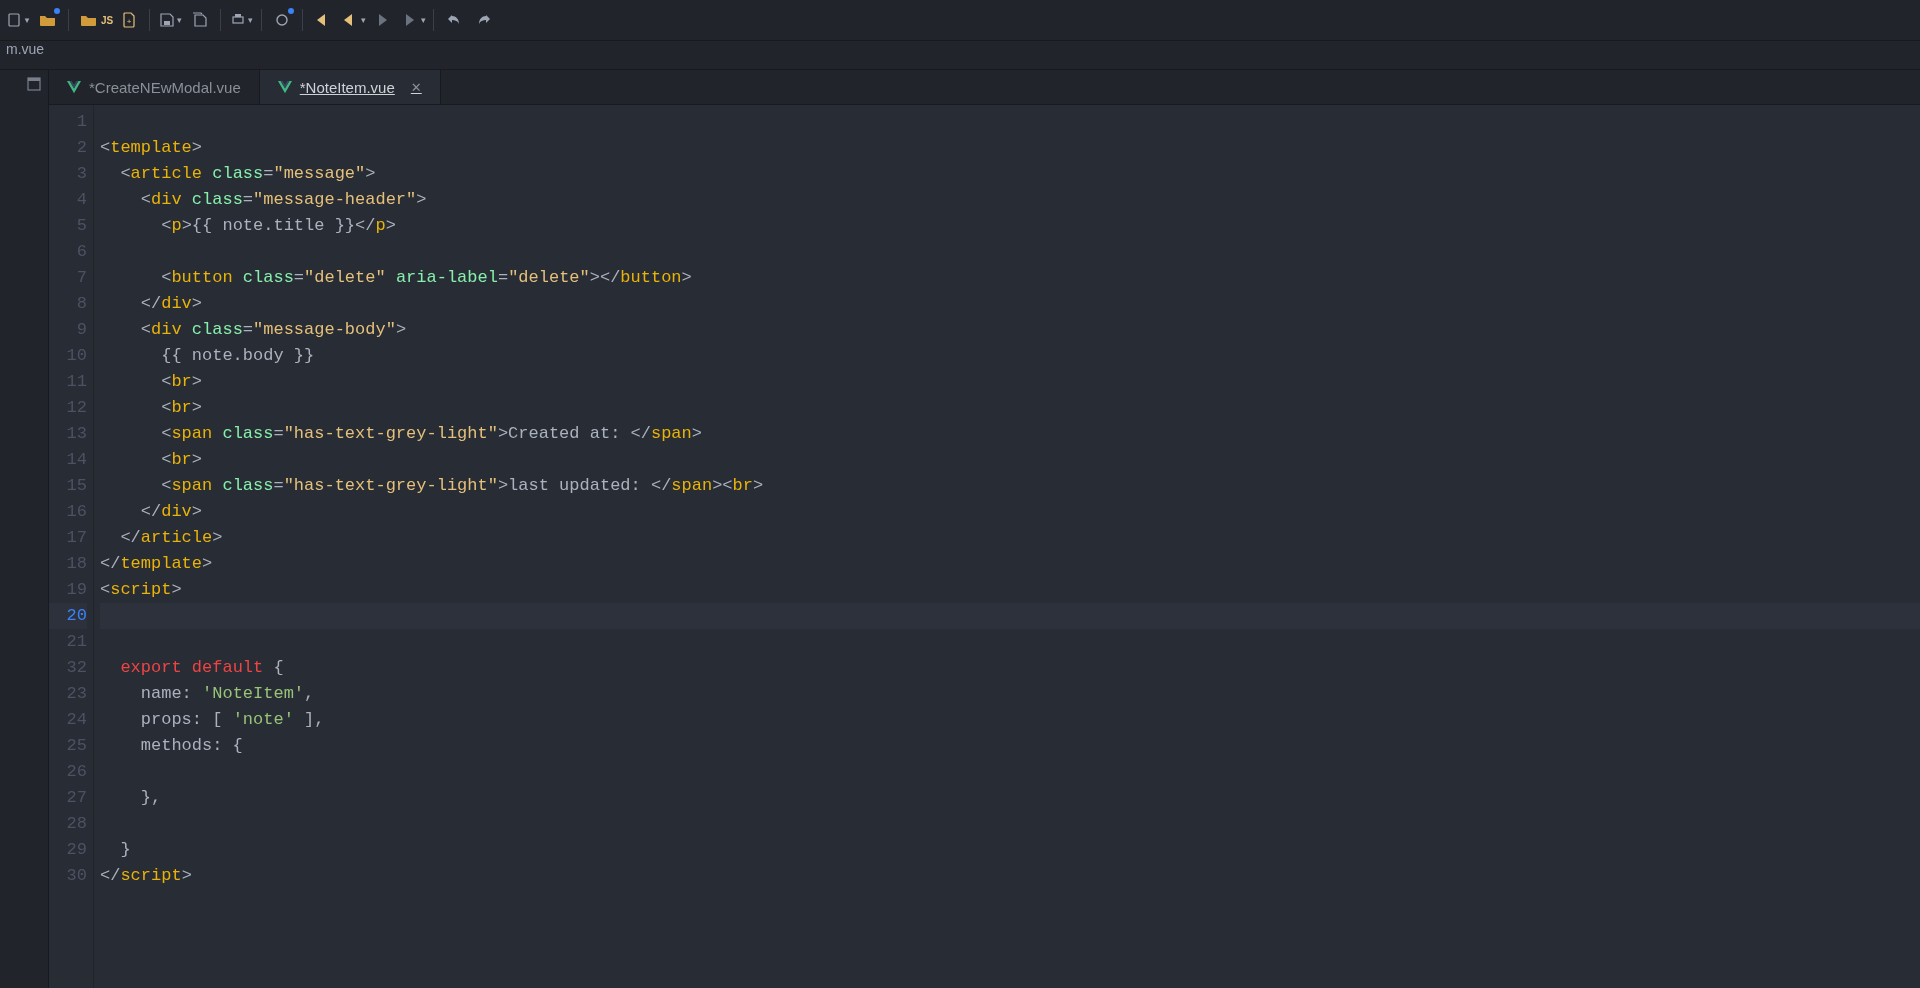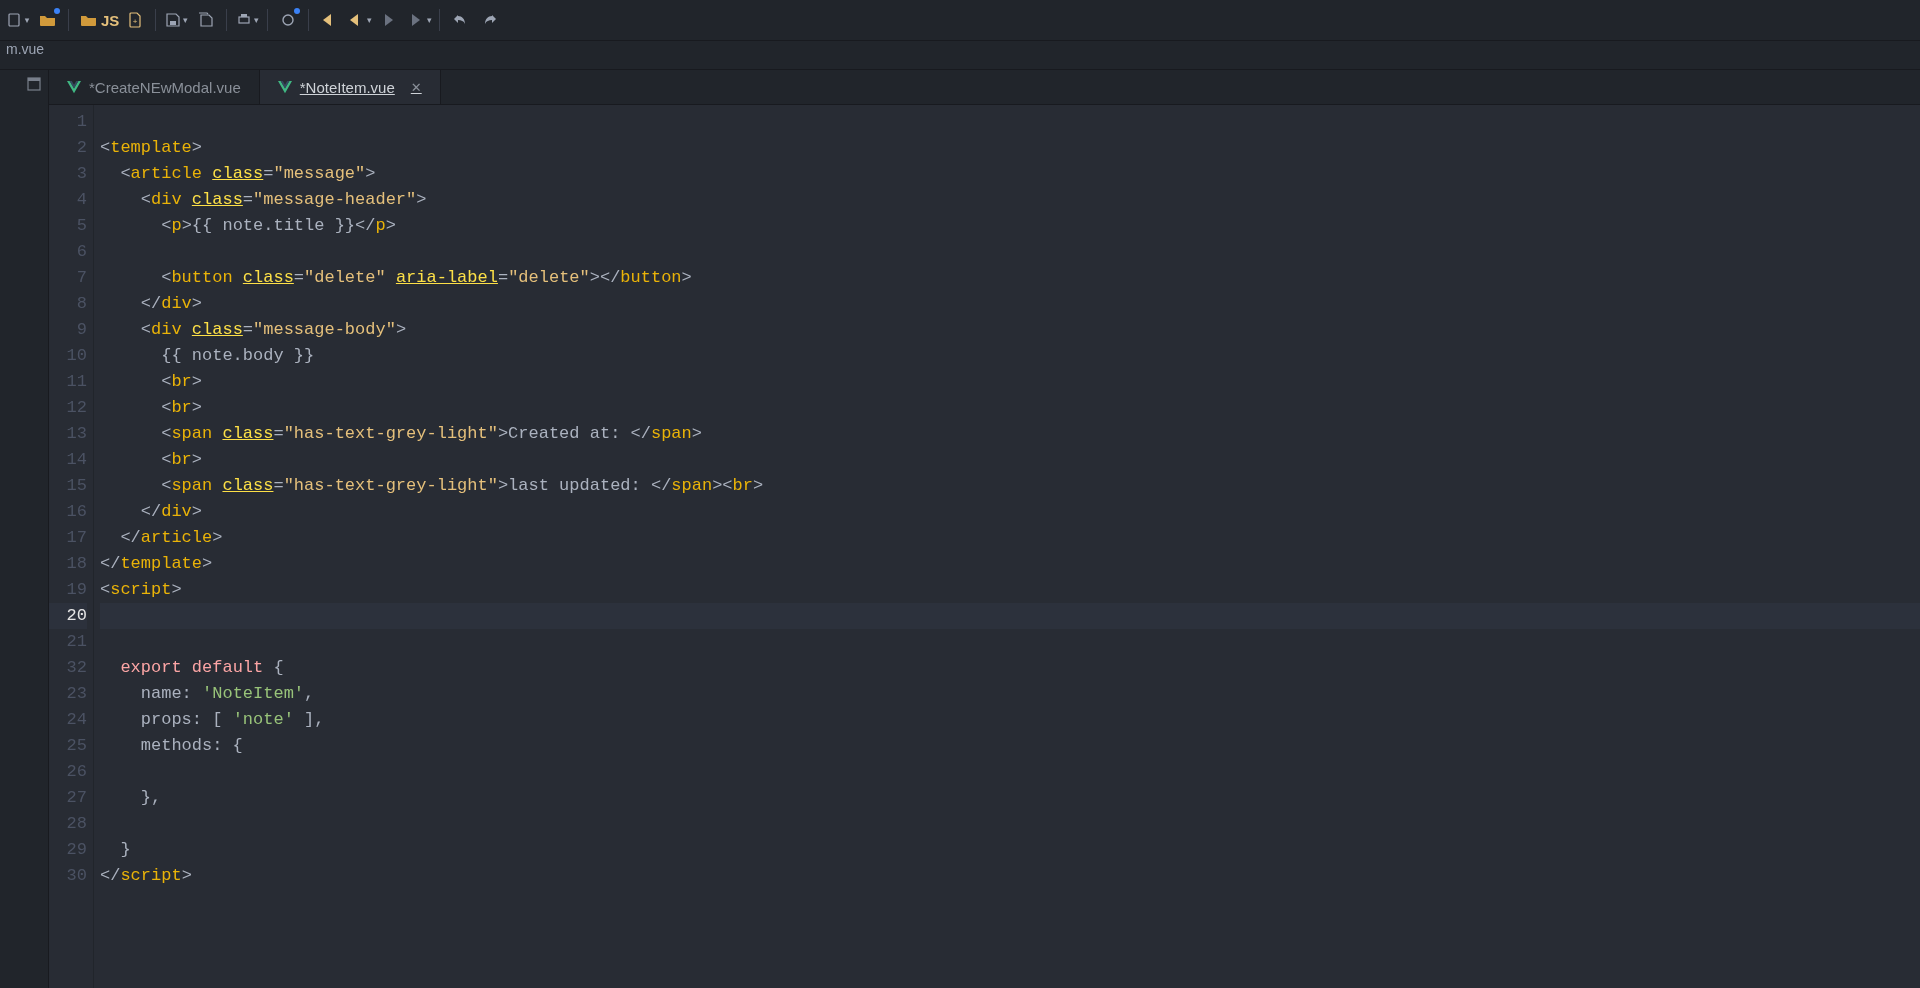--- a/index.html
+++ b/index.html
@@ -125,38 +125,38 @@
   .ln-gutter {
     width: 38px;
     background: #282c34;
     color: #4b5263;
     text-align: right;
     padding: 4px 6px 0 0;
     user-select: none;
     border-right: 1px solid #21252b;
   }
   .ln-gutter div { height: 26px; }
-  .ln-gutter .cur { background:#2c313c; color:#e5e5e5; }
+  .ln-gutter .cur { background:#2c313c; color:#3b82f6; }
 
   .code {
     flex: 1;
     padding: 4px 0 0 6px;
     white-space: pre;
     color: #abb2bf;
   }
   .code .line { height: 26px; }
   .code .cur  { background:#2c313c; }
 
   
   .pun  { color:#abb2bf; }        
   .ang  { color:#abb2bf; }        
   .tag  { color:#eab308;margin-top:15px; }        
-  .attr { color:#fde047;text-decoration:underline; }        
+  .attr { color:#86efac; }        
   .str  { color:#e5c07b; }        
-  .kw   { color:#fca5a5; }
+  .kw   { color:#ef4444; }
   .txt  { color:#abb2bf; }
   .strg { color:#98c379; }        
 </style>
 </head>
 <body>
 
 <div class="toolbar">
   <div class="tb-btn caret">
     <svg width="16" height="16" viewBox="0 0 16 16">
         <rect x="2" y="2" width="10" height="12" rx="1" fill="none" stroke="#9da5b4" stroke-width="1.2"></rect>
@@ -170,21 +170,21 @@
     <span class="badge-dot"></span>
   </div>
 
   <div class="tb-sep"></div>
 
   <div class="tb-btn">
     <svg width="18" height="16" viewBox="0 0 18 16">
         <path d="M1 4h5l2 2h8v7a1 1 0 0 1-1 1H2a1 1 0 0 1-1-1V4z" fill="#d19a3b"></path>
       </svg>
   </div>
-  <span style="color:#e5c07b;font-weight:700;font-size:15px;margin-left:-4px;">JS</span>
+  <span style="color:#e5c07b;font-weight:700;font-size:10px;margin-left:-4px;">JS</span>
 
   <div class="tb-btn">
     <svg width="16" height="16" viewBox="0 0 16 16">
         <path d="M4 1h6l3 3v10a1 1 0 0 1-1 1H4a1 1 0 0 1-1-1V2a1 1 0 0 1 1-1z" fill="none" stroke="#e5c07b" stroke-width="1.2"></path>
         <text x="8" y="12" font-size="8" fill="#e5c07b" text-anchor="middle">+</text>
       </svg>
   </div>
 
   <div class="tb-sep"></div>
 

